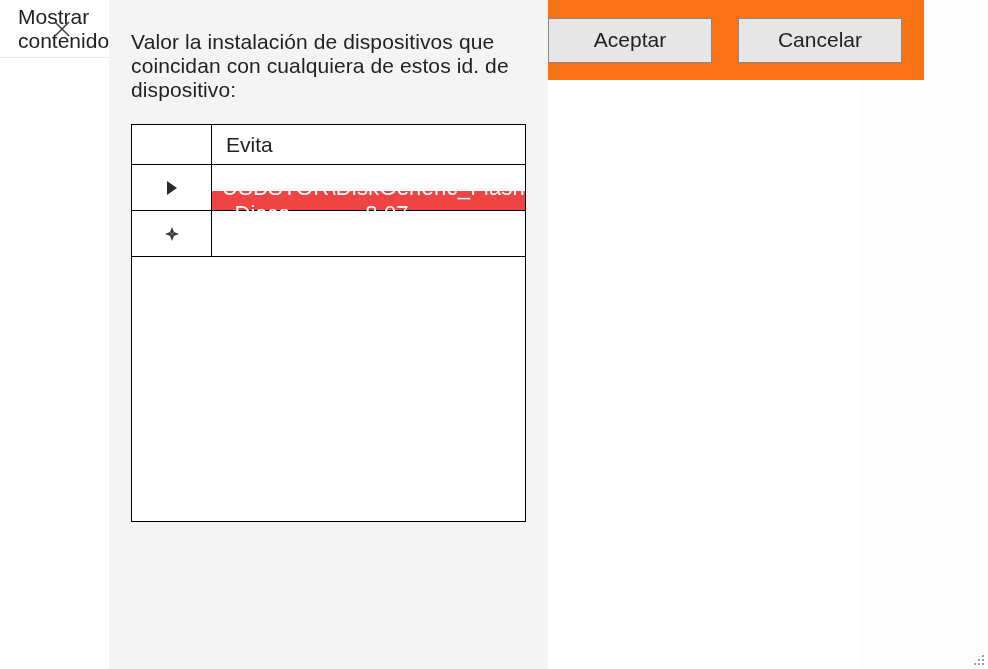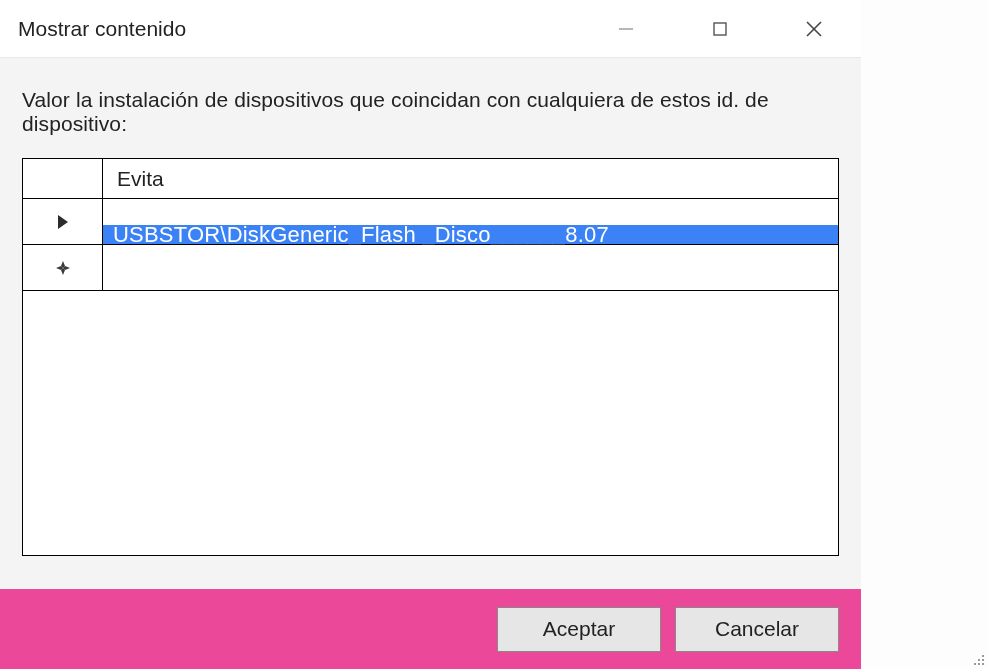--- a/index.html
+++ b/index.html
@@ -7,21 +7,21 @@
     margin: 0; padding: 0;
     width: 988px; height: 669px;
     font-family: "Segoe UI", Tahoma, sans-serif;
     font-size: 15px;
     background: #fdfdfd;
     color: #222;
     overflow: hidden;
   }
   .window {
     width: 861px; height: 669px;
-    display: flex; flex-direction: column;
+    display: flex; flex-direction: row;
     background: #ffffff;
   }
   
   .titlebar {
     height: 58px;
     display: flex; align-items: center;
     padding-left: 18px;
     border-bottom: 1px solid #e9e9e9;
     position: relative;
   }
@@ -106,36 +106,36 @@
   }
   .row-indicator svg { display:block; }
   .row-value {
     flex: 1;
     display: flex; align-items: center;
     padding-left: 10px;
     font-size: 22px;
     color: #222;
   }
   .grid-row.selected .row-value {
-    background: #3b82f6;
+    background: #ef4444;
     color: #fff;
     margin-top: 26px;
   }
   
   .val-primary { letter-spacing: 0.2px; }
 
   
   .button-bar {
     height: 80px;
     display: flex;
     justify-content: flex-end;
     align-items: center;
-    gap: 14px;
+    gap: 26px;
     padding-right: 22px;
-    background: #ec4899;
+    background: #f97316;
   }
   .btn {
     min-width: 164px;
     height: 45px;
     border: 1px solid #888;
     background: #e6e6e6;
     font-size: 21px;
     font-family: inherit;
     color: #222;
     cursor: pointer;

